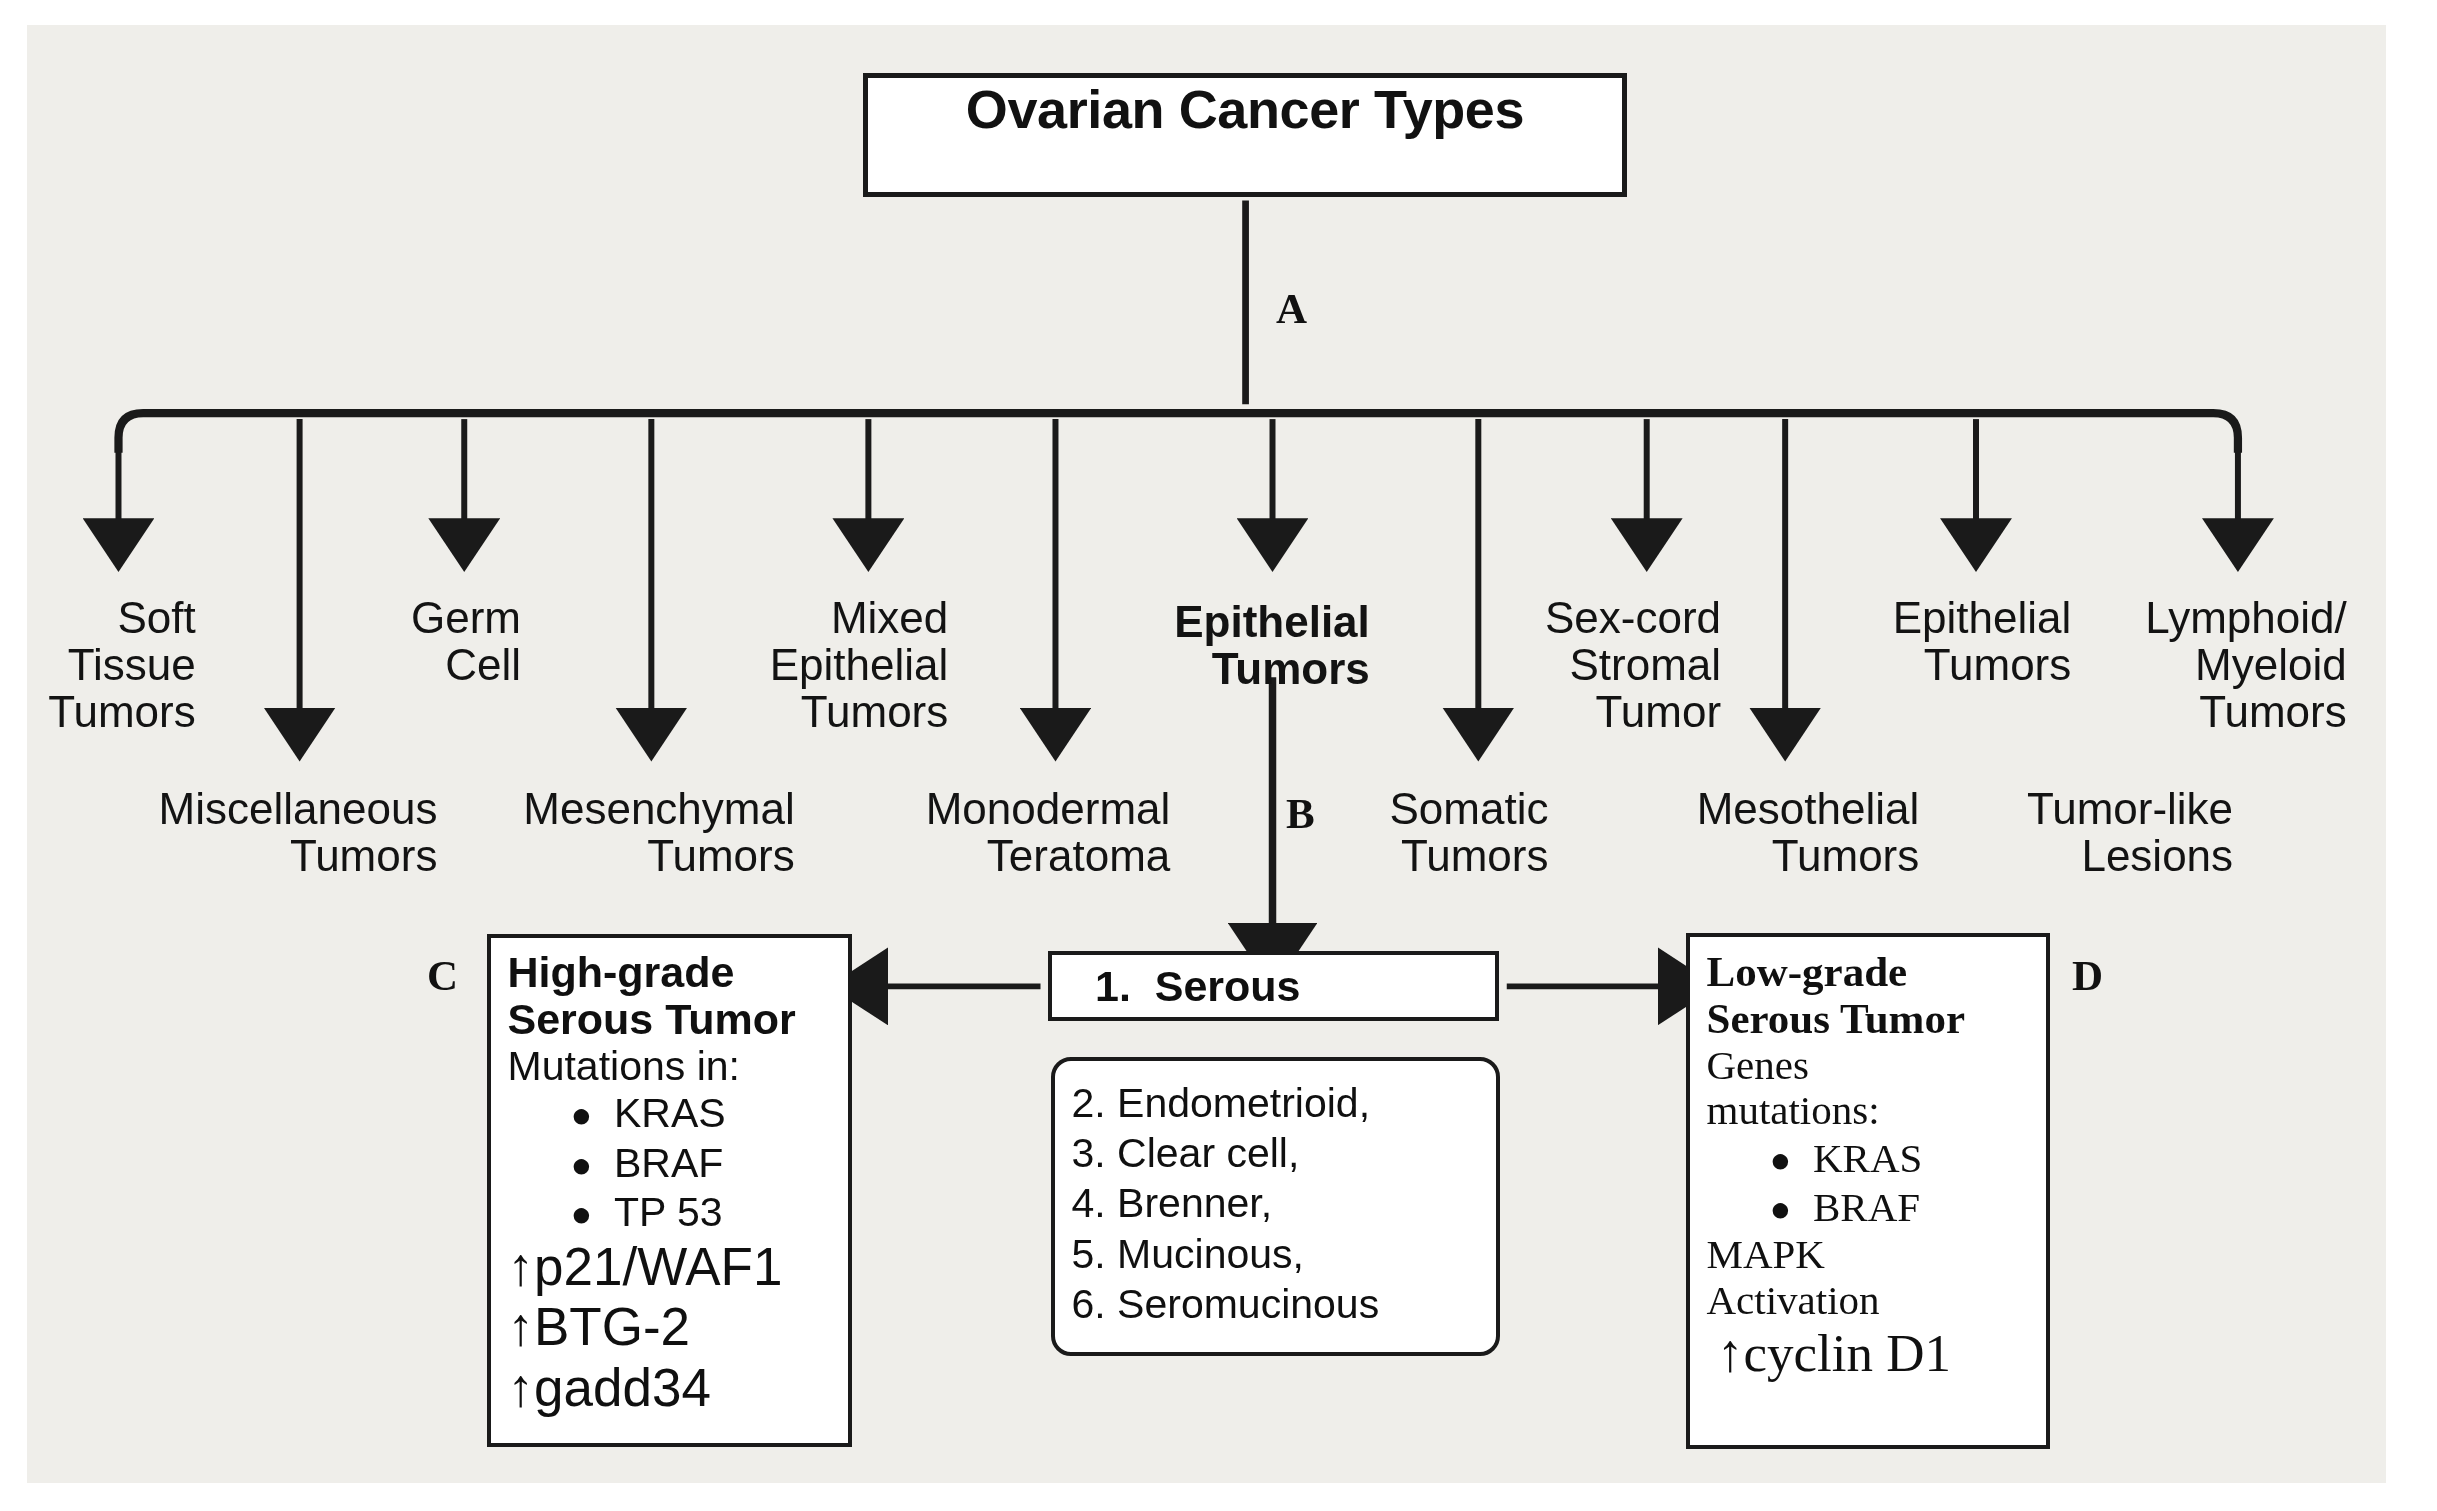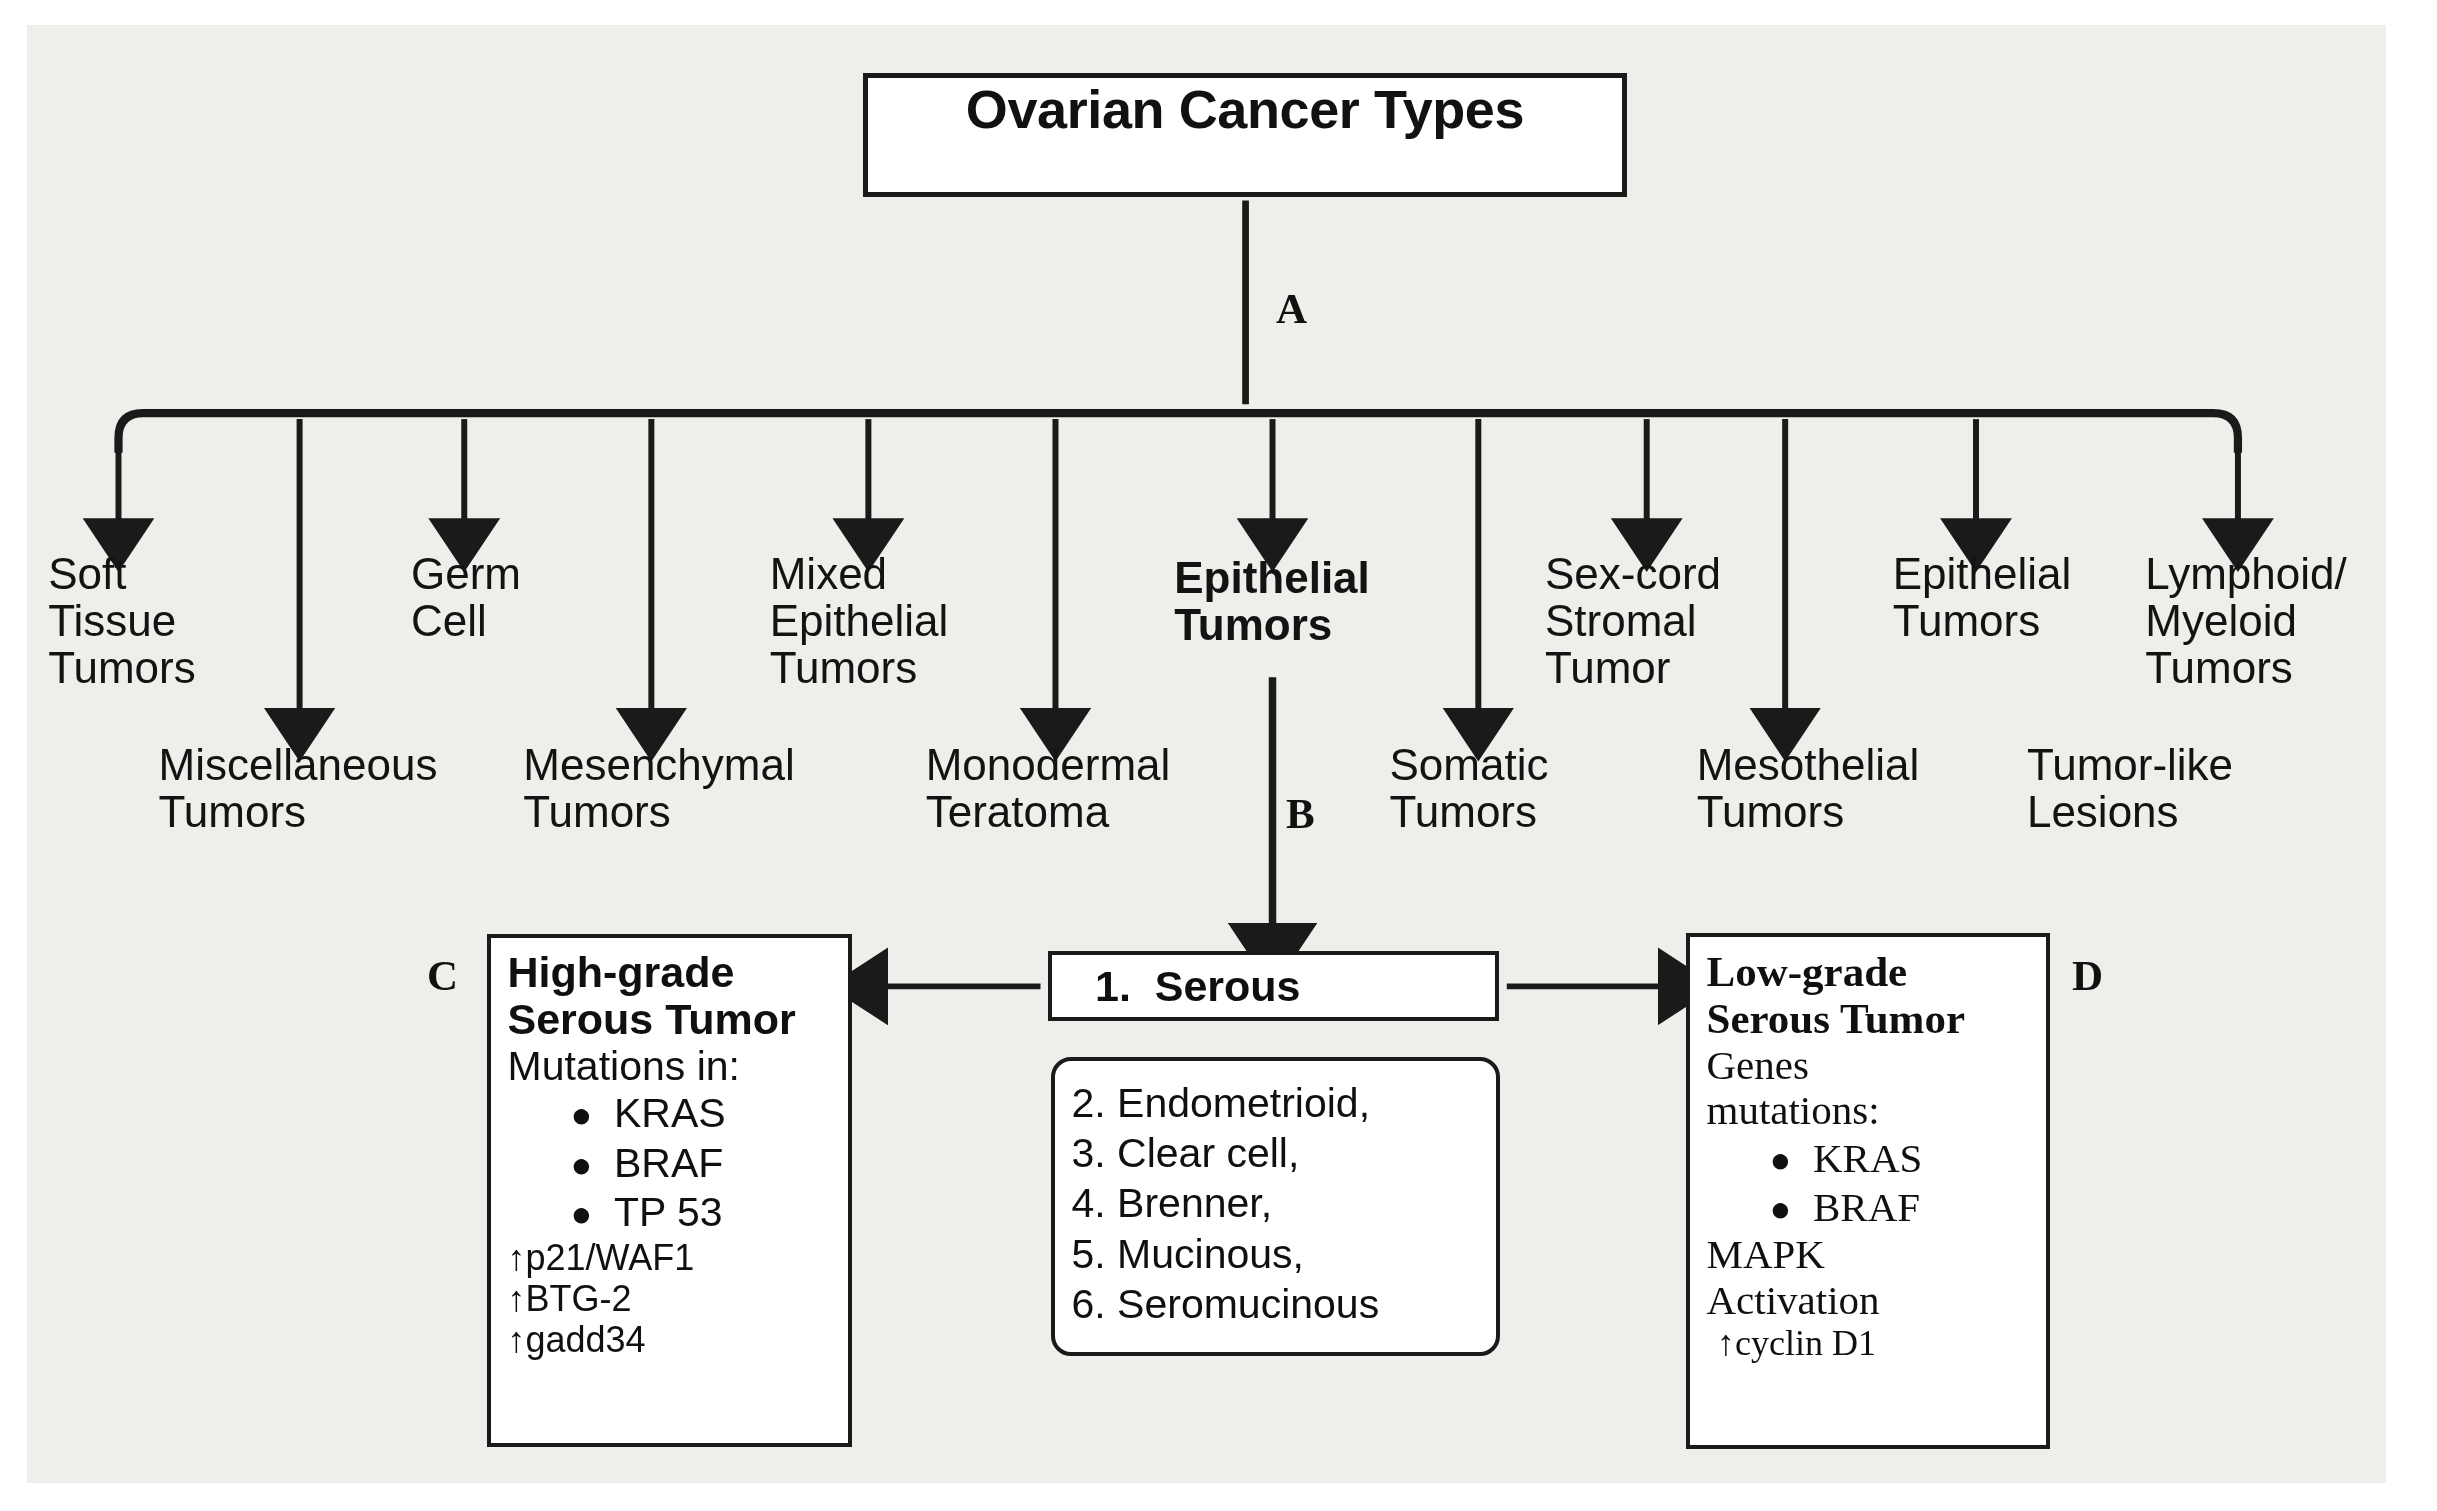--- a/index.html
+++ b/index.html
@@ -39,26 +39,27 @@
     font-size:54px;
     font-weight:bold;
     color:#111111;
     letter-spacing:-0.4px;
     white-space:nowrap;
   }
 
   
   .branch-label{
     position:absolute;
-    text-align:left;
+    text-align:right;
     font-size:44px;
     line-height:1.07;
     color:#131313;
     white-space:pre-line;
     transform:translateX(-50%);
+    margin-top:44px;
   }
   .branch-label.bold{font-weight:bold;}
 
   
   .marker{
     position:absolute;
     font-family:"Liberation Serif", serif;
     font-weight:bold;
     font-size:43px;
     color:#111111;
@@ -111,21 +112,21 @@
     padding-left:63px;
   }
   .bullet-dot{
     width:22.5px;
     display:inline-block;
     font-size:36px;
     line-height:1;
   }
   .bullet-txt{padding-left:21px;}
   .arrow-row{
-    font-size:36px;
+    font-size:53px;
     line-height:1.14;
     color:#101010;
     white-space:pre;
   }
   #serous-text{
     font-size:43px;
     font-weight:bold;
     color:#0f0f0f;
     padding-left:43px;
     white-space:pre;

